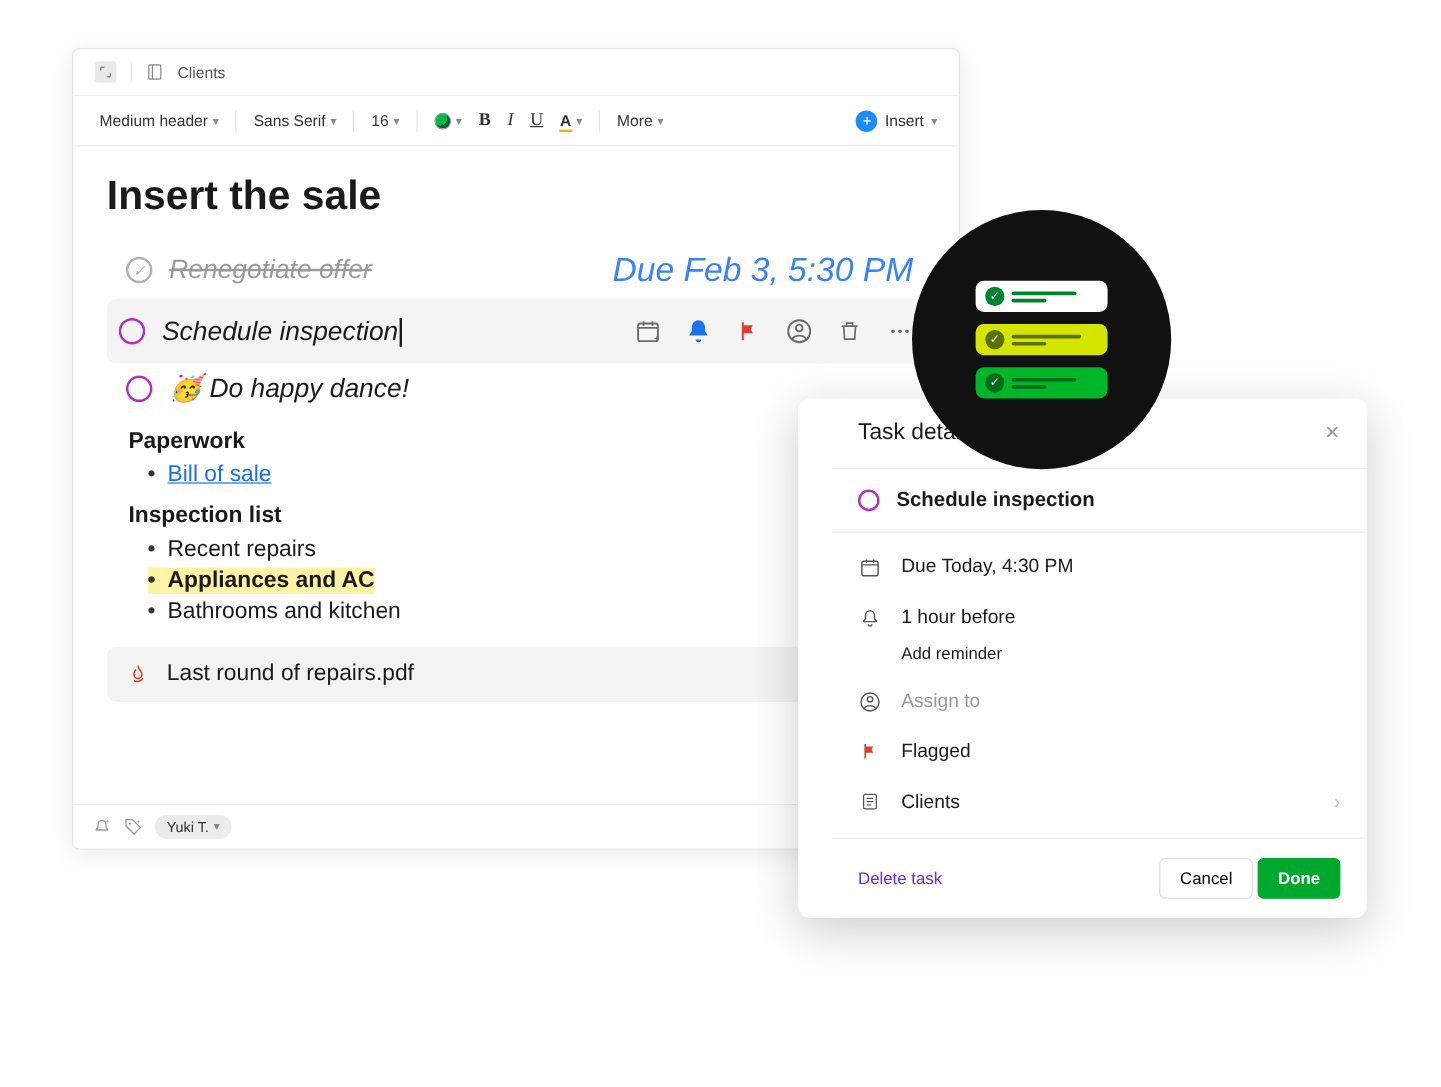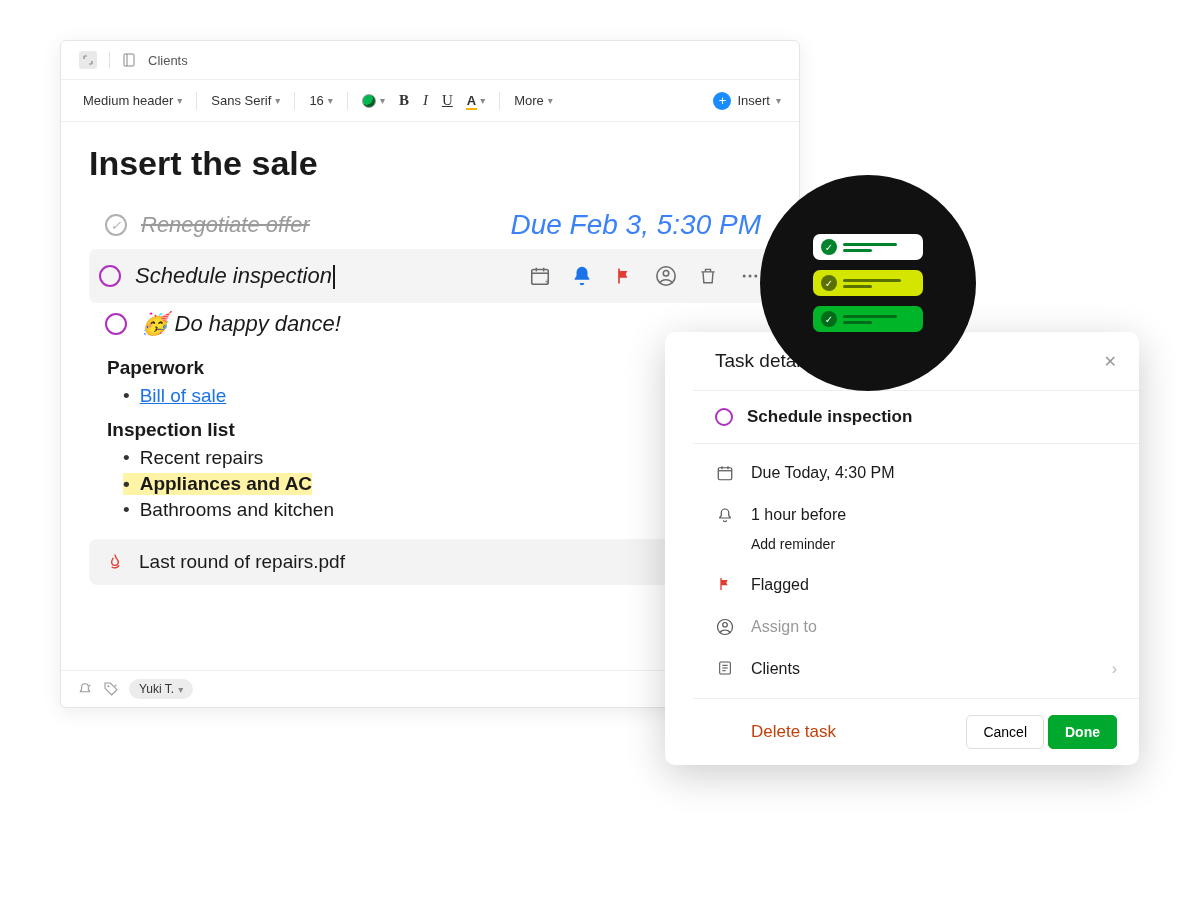--- a/index.html
+++ b/index.html
@@ -317,24 +317,23 @@
   margin-left: auto;
   color: #bbb;
 }
 .details-footer {
   display: flex;
   align-items: center;
   padding: 16px 22px;
   border-top: 1px solid #eee;
 }
 .delete-link {
-  color: #c2410c;
-  font-size: 17px;
+  color: #6d28d9;
+  font-size: 14px;
   cursor: pointer;
-  margin-left: 36px;
 }
 .btn-group { margin-left: auto; display: flex; gap: 4px; }
 .btn {
   padding: 8px 16px;
   border-radius: 5px;
   font-size: 14px;
   cursor: pointer;
   border: 1px solid #ddd;
   background: #fff;
 }
@@ -569,36 +568,36 @@
         <svg width="18" height="18" viewBox="0 0 24 24" fill="none" stroke="#555" stroke-width="1.6">
             <path d="M12 4a5 5 0 0 0-5 5v4l-2 2v1h14v-1l-2-2V9a5 5 0 0 0-5-5zM10 19a2 2 0 0 0 4 0"></path>
           </svg>
       </span>
       <span>1 hour before</span>
     </div>
     <div class="detail-sub">
       <span>Add reminder</span>
     </div>
     <div class="detail-row">
-      <span class="di flag">
-        <svg width="16" height="16" viewBox="0 0 24 24" fill="#e03c31">
-            <path d="M5 3v18h2v-7h9l-2-4 2-4H7V3z"></path>
-          </svg>
-      </span>
-      <span>Flagged</span>
-    </div>
-    <div class="detail-row">
       <span class="di">
         <svg width="18" height="18" viewBox="0 0 24 24" fill="none" stroke="#555" stroke-width="1.6">
             <circle cx="12" cy="12" r="10"></circle>
             <circle cx="12" cy="9" r="3"></circle>
             <path d="M5 20c1.5-3 5-4 7-4s5.5 1 7 4"></path>
           </svg>
       </span>
       <span class="muted">Assign to</span>
+    </div>
+    <div class="detail-row">
+      <span class="di flag">
+        <svg width="16" height="16" viewBox="0 0 24 24" fill="#e03c31">
+            <path d="M5 3v18h2v-7h9l-2-4 2-4H7V3z"></path>
+          </svg>
+      </span>
+      <span>Flagged</span>
     </div>
     <div class="detail-row">
       <span class="di">
         <svg width="16" height="16" viewBox="0 0 24 24" fill="none" stroke="#555" stroke-width="1.6">
             <rect x="4" y="3" width="16" height="18" rx="2"></rect>
             <line x1="8" y1="8" x2="16" y2="8"></line>
             <line x1="8" y1="12" x2="16" y2="12"></line>
             <line x1="8" y1="16" x2="13" y2="16"></line>
           </svg>
       </span>

